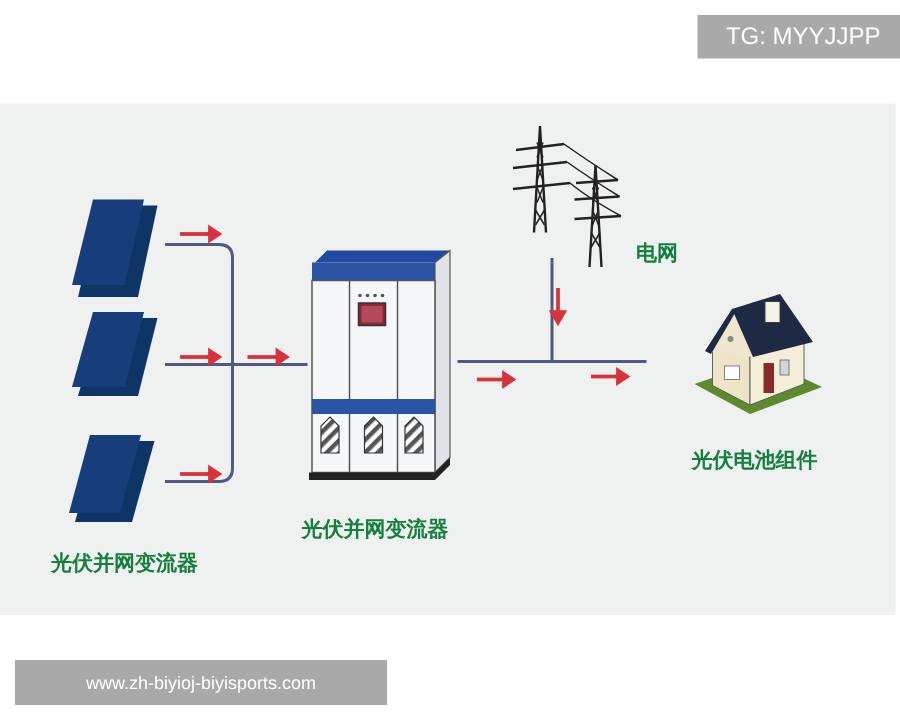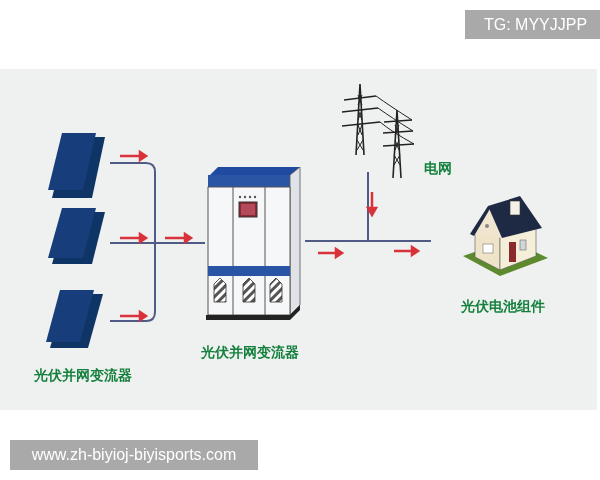--- a/index.html
+++ b/index.html
@@ -1,21 +1,21 @@
 <!DOCTYPE html>
 <html><head>
 <meta charset="utf-8">
 <style>
   html, body { margin:0; padding:0; }
   body { width:600px; height:480px; background:#ffffff; position:relative; overflow:hidden;
          font-family:"DejaVu Sans", sans-serif; }
   .panel { position:absolute; left:0; top:69px; width:597px; height:341px; background:#eff0f0; }
   .tag { position:absolute; background:#a9a9a9; color:#ffffff; font-family:"Liberation Sans", sans-serif; }
   .tag-top { left:465px; top:10px; width:141px; height:29px; font-size:16px; line-height:29px; text-align:center; }
-  .tag-bottom { left:10px; top:440px; width:248px; height:30px; font-size:16px; line-height:30px; text-align:center; }
+  .tag-bottom { left:10px; top:440px; width:248px; height:30px; font-size:12px; line-height:30px; text-align:center; }
   .label { position:absolute; color:#15803d; font-weight:bold; font-size:14px; white-space:nowrap; }
   svg.diagram { position:absolute; left:0; top:0; }
 </style>
 </head>
 <body>
 
 <div class="panel"></div>
 
 <svg class="diagram" width="600" height="480" viewBox="0 0 600 480">
   <defs>

